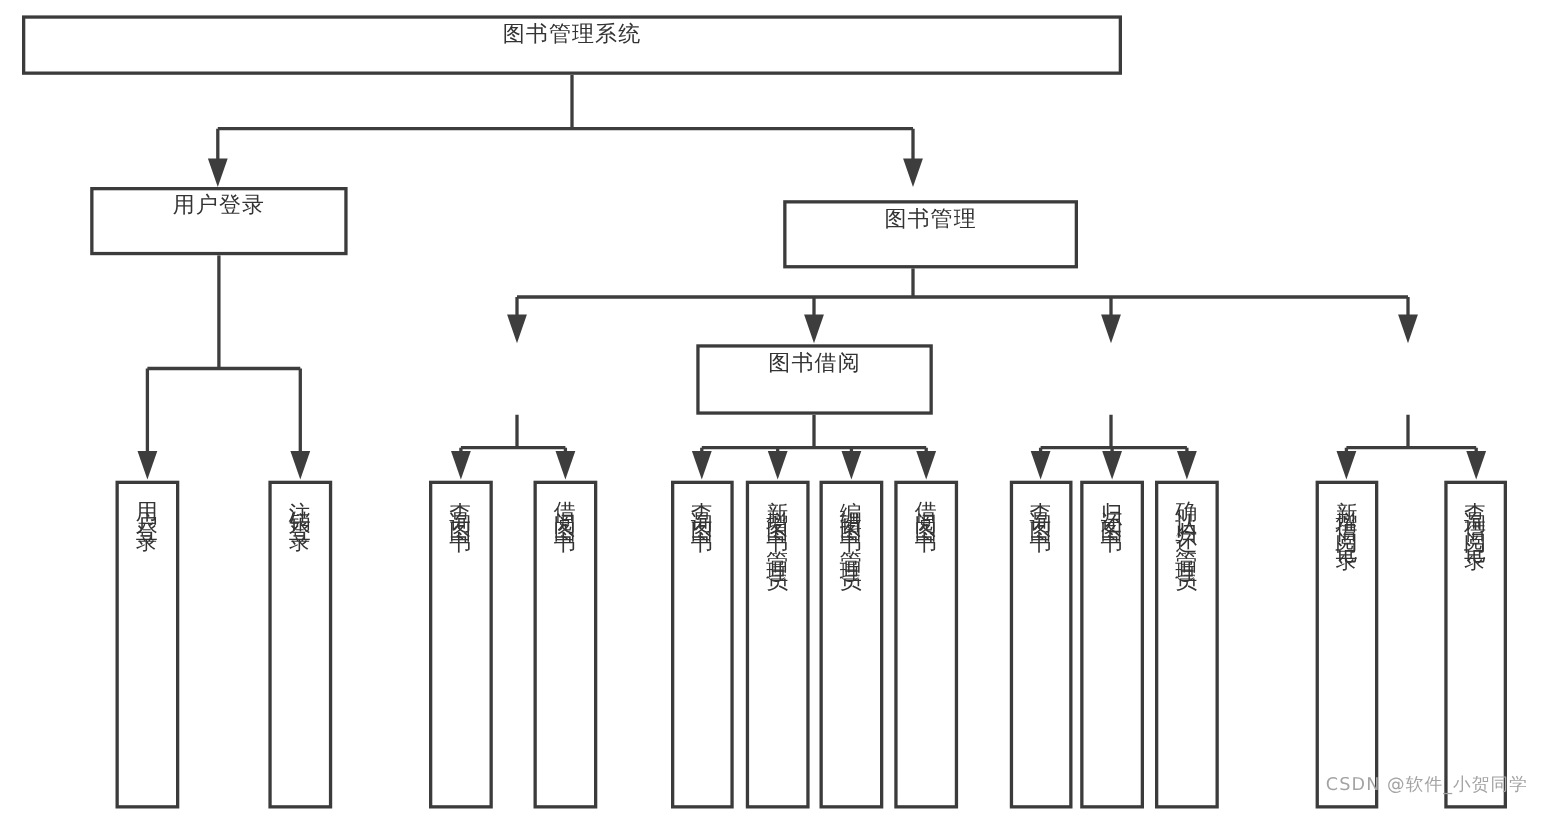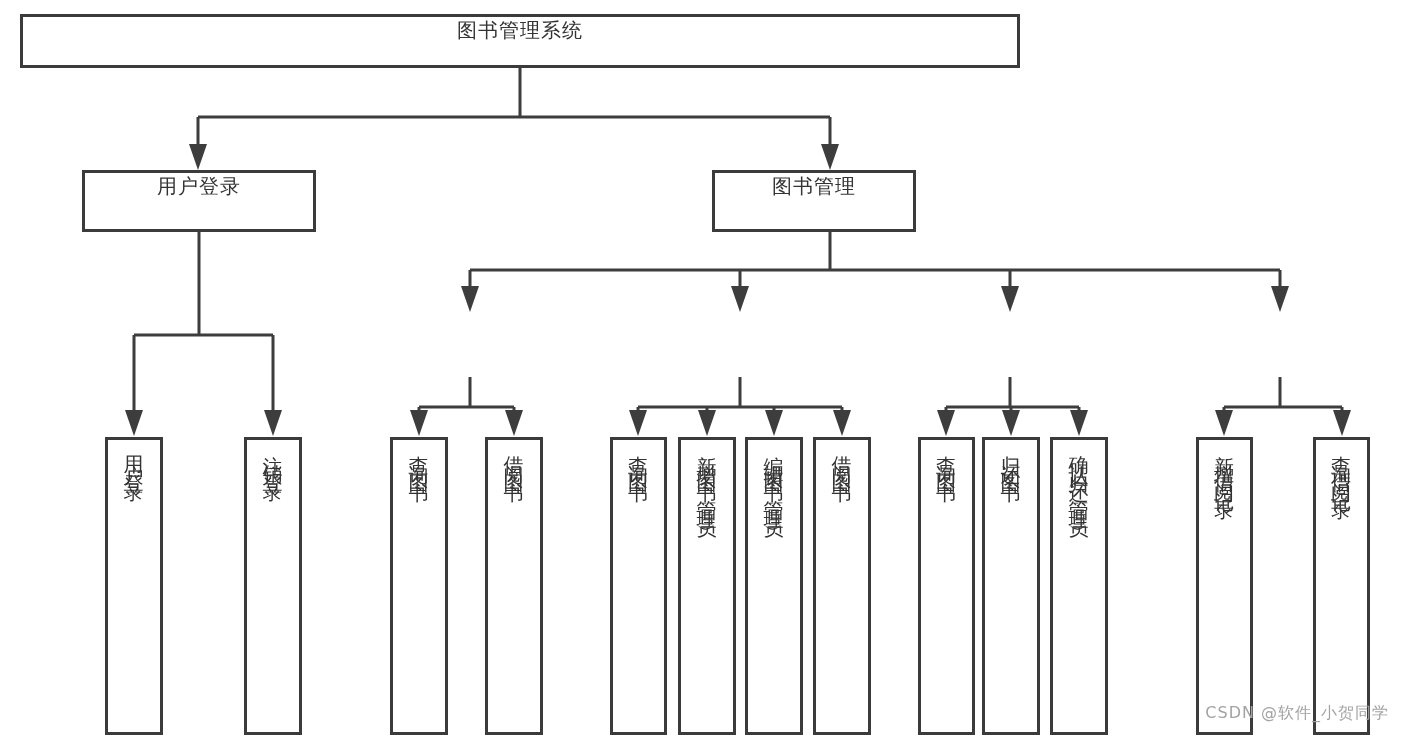--- a/index.html
+++ b/index.html
@@ -62,24 +62,27 @@
     </g>
   </svg>
 
   <div class="node h" style="left:20px;top:14px;width:1000px;height:54px">
     <span>图书管理系统</span>
   </div>
 
   <div class="node h" style="left:82px;top:170px;width:234px;height:62px">
     <span>用户登录</span>
   </div>
-  <div class="node h" style="left:712px;top:170px;width:204px;height:62px">
+  <div class="node h" style="left:712px;top:182px;width:268px;height:62px">
     <span>图书管理</span>
   </div>
 
+  <div class="node h" style="left:633px;top:313px;width:215px;height:64px">
+    <span>图书借阅</span>
+  </div>
 
   <div class="node v" style="left:105px;top:437px;width:58px;height:298px">
     <span class="vtxt">用户登录</span>
   </div>
   <div class="node v" style="left:244px;top:437px;width:58px;height:298px">
     <span class="vtxt">注销登录</span>
   </div>
 
   <div class="node v" style="left:390px;top:437px;width:58px;height:298px">
     <span class="vtxt">查询图书</span>

